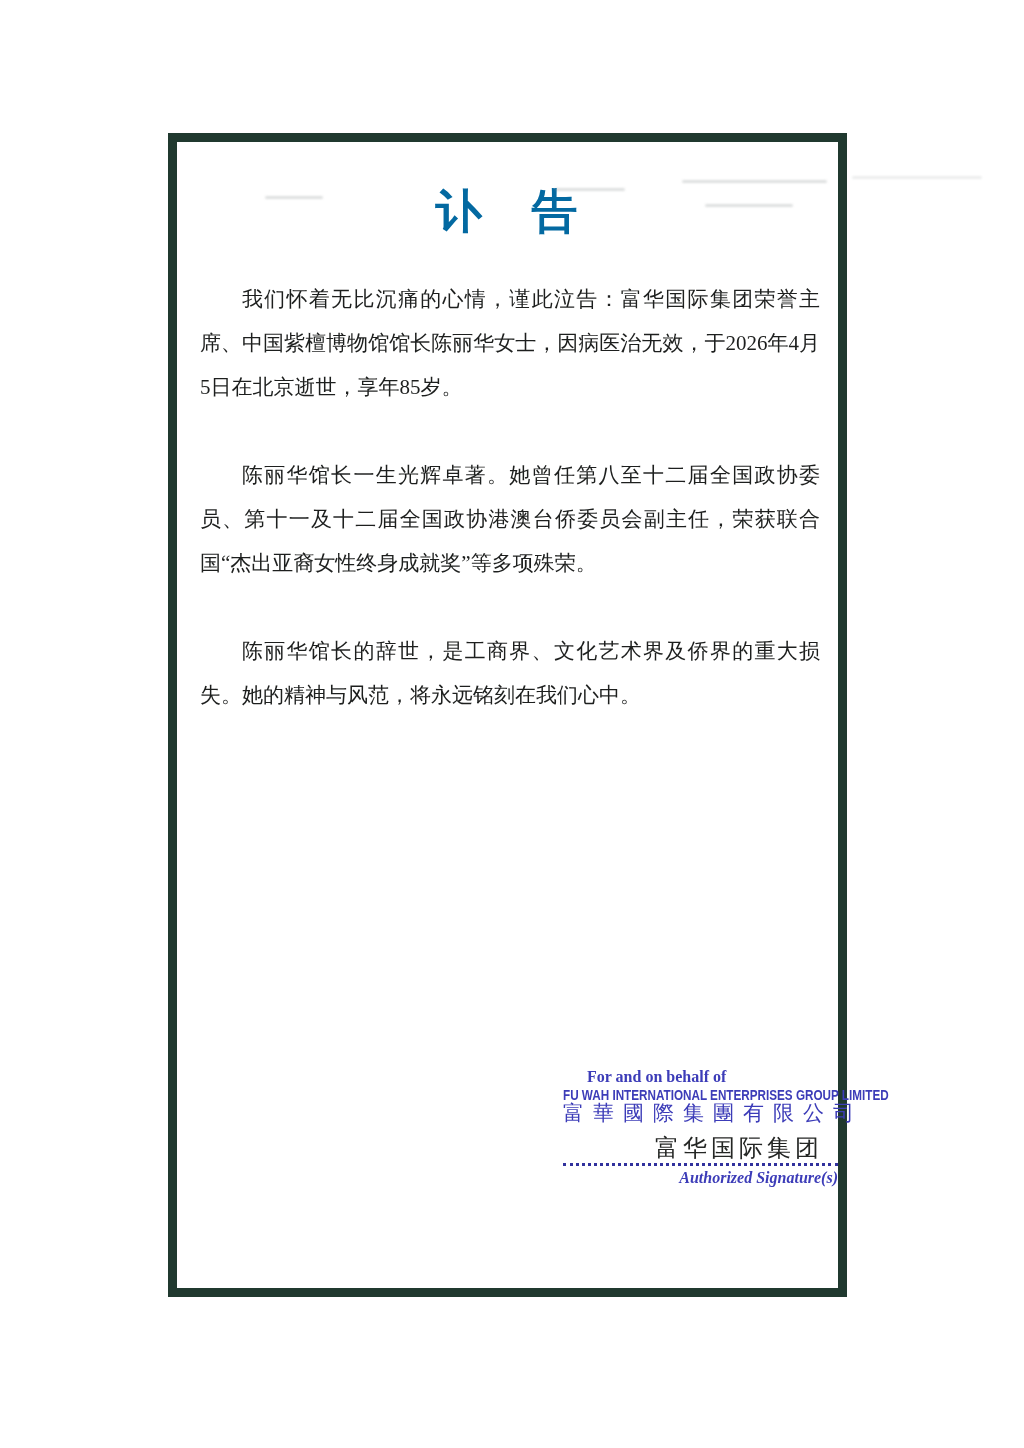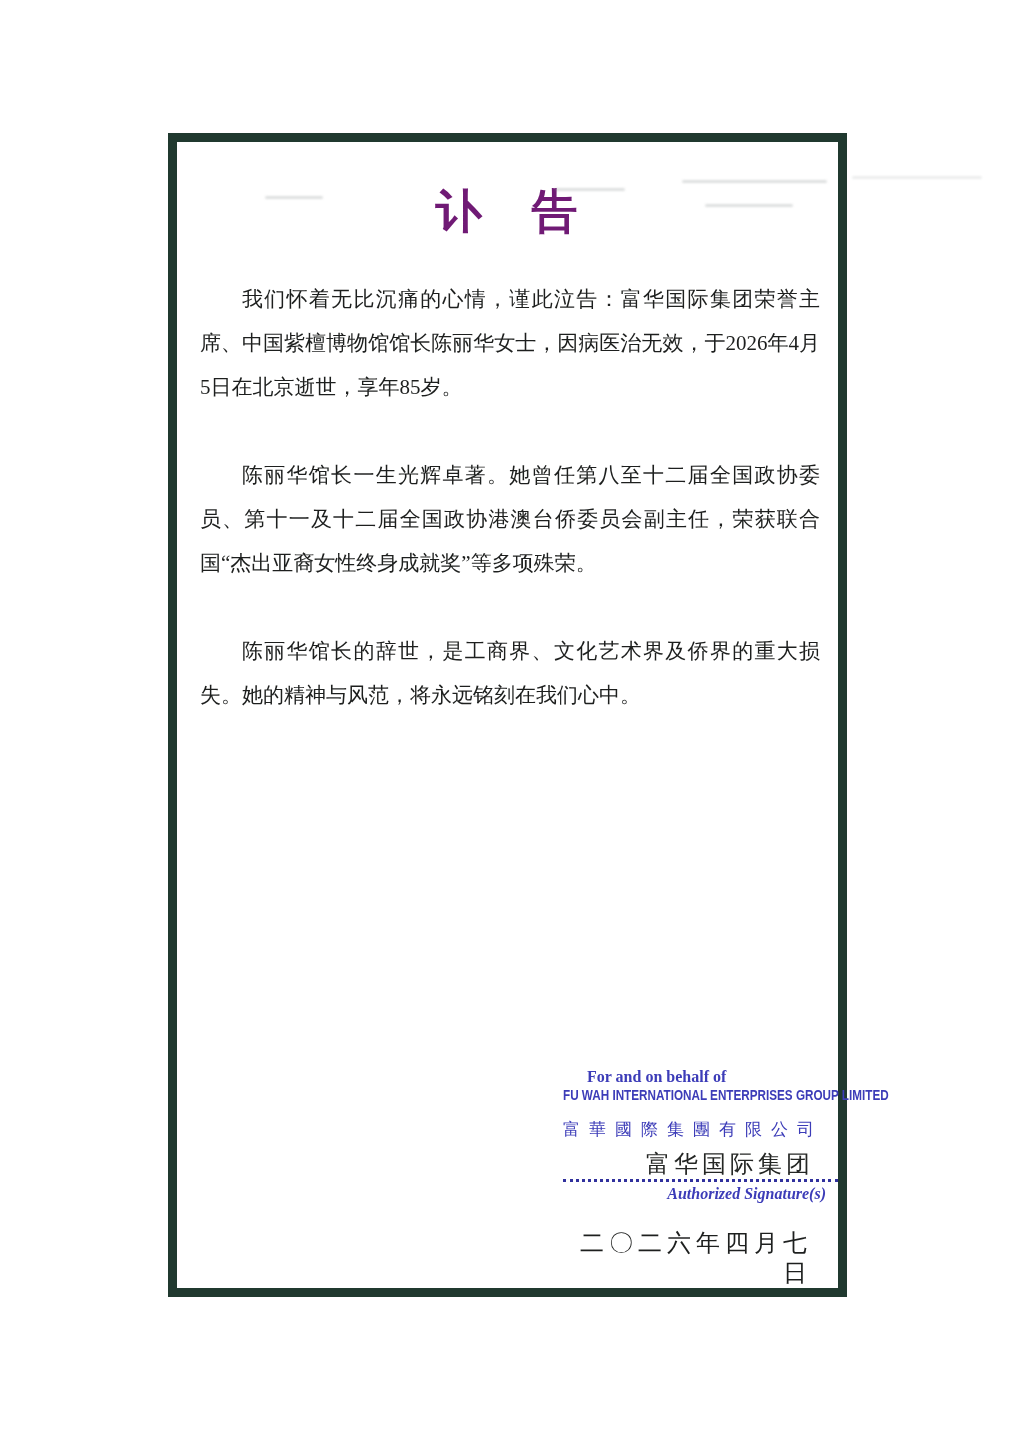--- a/index.html
+++ b/index.html
@@ -18,21 +18,21 @@
     box-sizing:border-box;
     background:#ffffff;
   }
   .doc-title {
     margin:41px 0 0 0;
     text-align:center;
     font-family:"Liberation Sans", sans-serif;
     font-weight:bold;
     font-size:46px;
     line-height:56px;
-    color:#701a75;
+    color:#0369a1;
     letter-spacing:2px;
   }
   .body-text {
     margin-top:38px;
     padding:0 18px 0 23px;
     font-size:21px;
     line-height:44px;
     text-align:justify;
     color:#1d1f1e;
   }
@@ -50,43 +50,41 @@
   }
   .stamp-l2 {
     font-size:15px; line-height:17px;
     font-family:"Liberation Sans", sans-serif;
     font-weight:bold;
     white-space:nowrap;
     transform:scaleX(0.78);
     transform-origin:left center;
   }
   .stamp-l3 {
-    font-size:17px; line-height:21px;
+    font-size:21px; line-height:21px;
     letter-spacing:9px;
     white-space:nowrap;
-    margin-top:16px;
   }
   .company-sig {
     margin-top:10px;
     text-align:right;
-    padding-right:24px;
+    padding-right:15px;
     font-size:24px;
     line-height:28px;
     letter-spacing:4px;
     color:#242624;
   }
   .dotted-line {
     border-bottom:3px dotted #31319d;
     height:0;
     margin-top:1px;
   }
   .auth-label {
     margin-top:2px;
     text-align:right;
-    padding-right:12px;
     font-style:italic;
     font-weight:bold;
     font-size:16px;
     line-height:20px;
     color:#3c3cb8;
   }
   .date-line {
     margin-top:24px;
     text-align:right;
     padding-right:26px;
@@ -128,17 +126,16 @@
 
     <div class="sig-block">
       <div class="stamp">
         <div class="stamp-l1">For and on behalf of</div>
         <div class="stamp-l2">FU WAH INTERNATIONAL ENTERPRISES GROUP LIMITED</div>
         <div class="stamp-l3">富華國際集團有限公司</div>
       </div>
       <div class="company-sig">富华国际集团</div>
       <div class="dotted-line"></div>
       <div class="auth-label">Authorized Signature(s)</div>
-      <div class="date-line">二〇二六年四月七日</div>
     </div>
 
   </div>
 </div>
 
 </body></html>

